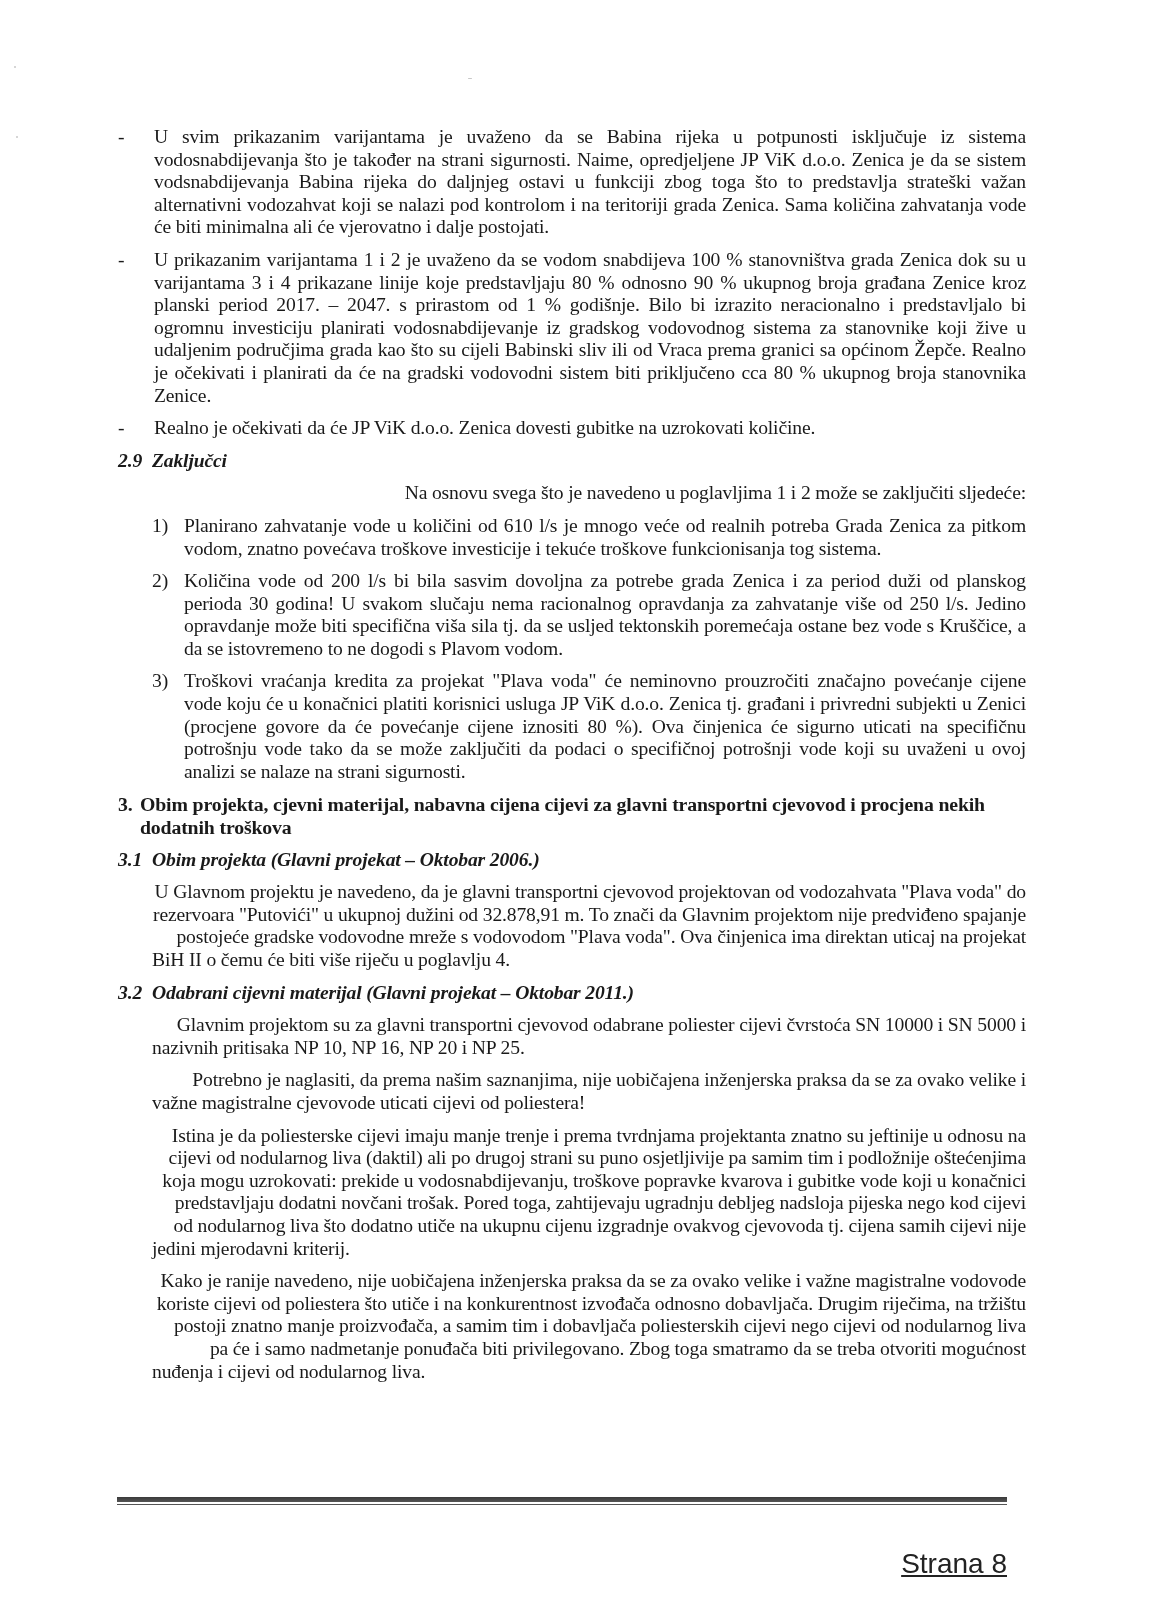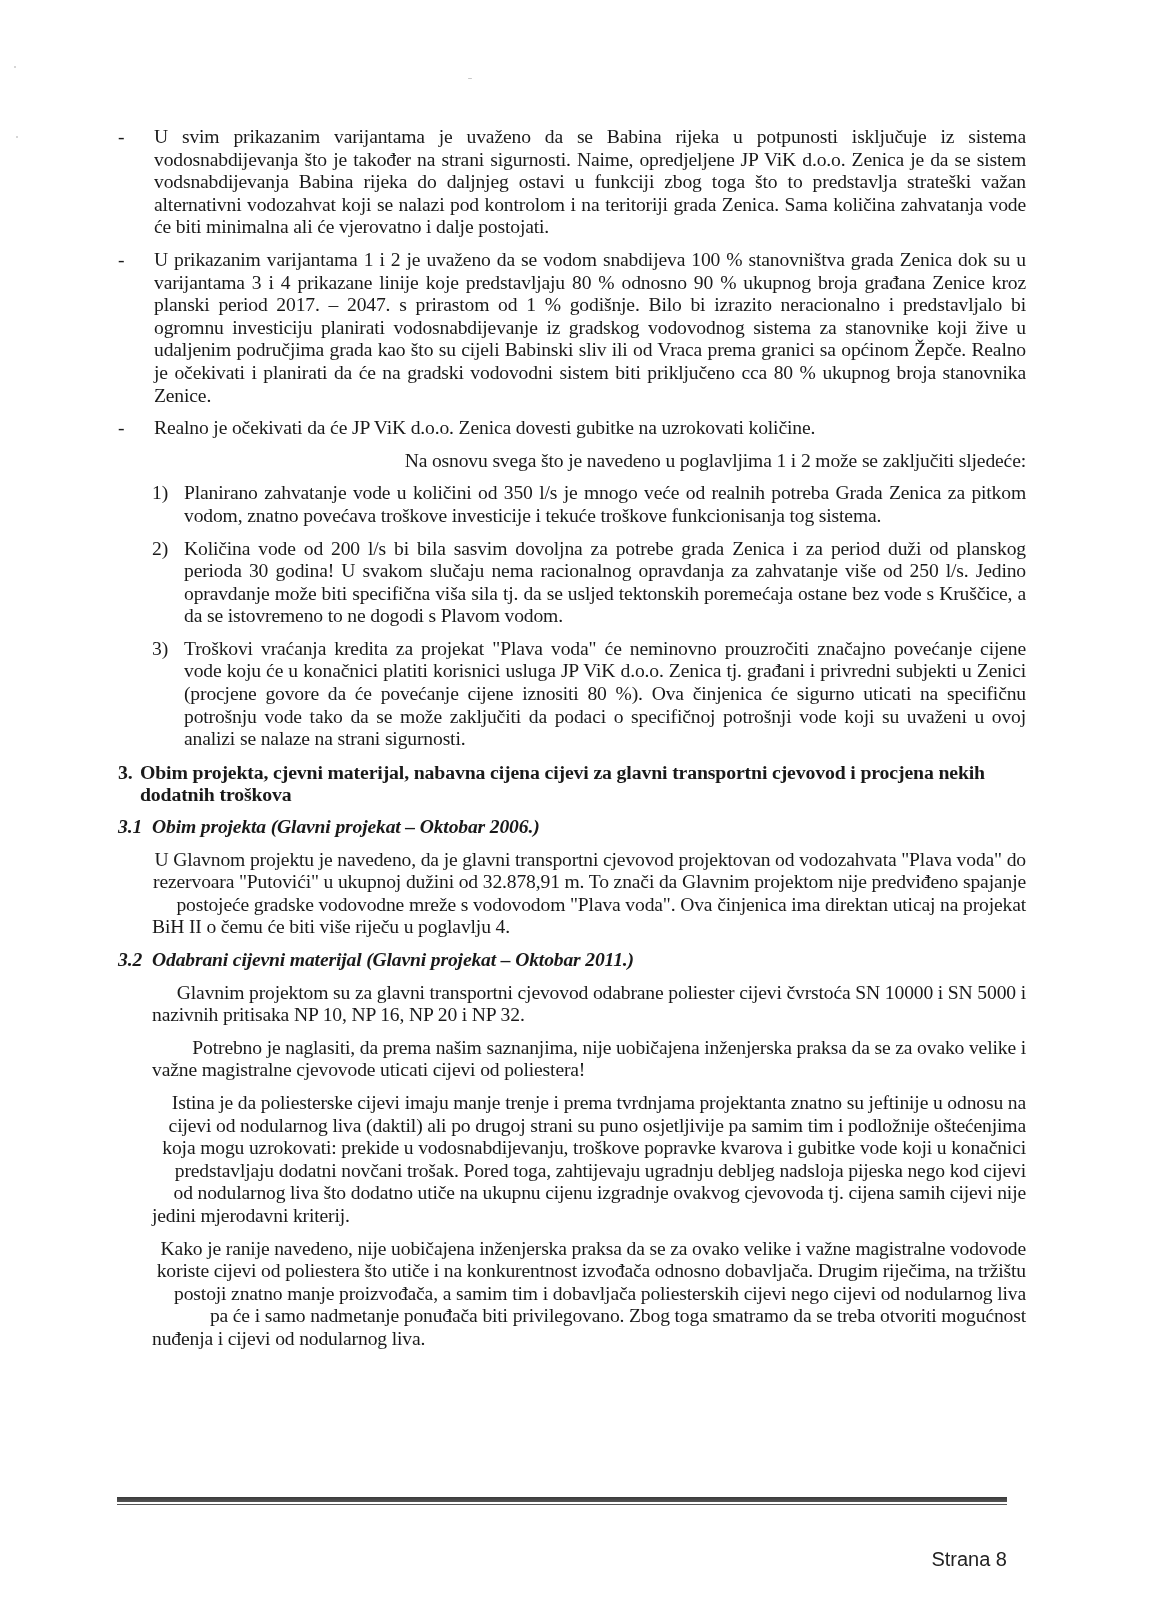--- a/index.html
+++ b/index.html
@@ -36,21 +36,21 @@
 
     .footer-rule-thick {
       position: absolute; left: 117px; top: 1497px; width: 890px; height: 5px;
       background: linear-gradient(#3a3a3a, #555555);
     }
     .footer-rule-thin {
       position: absolute; left: 117px; top: 1504px; width: 890px; height: 1px; background: #555555;
     }
     .page-number {
       position: absolute; right: 157px; top: 1548px;
-      font-family: "Liberation Sans", "DejaVu Sans", sans-serif; font-size: 20px; color: #222;
+      font-family: "Liberation Sans", "DejaVu Sans", sans-serif; font-size: 28px; color: #222; text-decoration: underline;
     }
   </style>
 </head>
 <body>
 
 <div class="page">
   <span class="speck" style="left:14px;top:66px"></span>
   <span class="speck" style="left:16px;top:136px"></span>
   <span class="speck" style="left:468px;top:78px;width:4px;height:1px"></span>
 
@@ -64,26 +64,30 @@
     <div class="bullet just">
       <span class="dash">-</span>
       <span>U prikazanim varijantama 1 i 2 je uvaženo da se vodom snabdijeva 100 % stanovništva grada Zenica dok su u varijantama 3 i 4 prikazane linije koje predstavljaju 80 % odnosno 90 % ukupnog broja građana Zenice kroz planski period 2017. – 2047. s prirastom od 1 % godišnje. Bilo bi izrazito neracionalno i predstavljalo bi ogromnu investiciju planirati vodosnabdijevanje iz gradskog vodovodnog sistema za stanovnike koji žive u udaljenim područjima grada kao što su cijeli Babinski sliv ili od Vraca prema granici sa općinom Žepče. Realno je očekivati i planirati da će na gradski vodovodni sistem biti priključeno cca 80 % ukupnog broja stanovnika Zenice.</span>
     </div>
 
     <div class="bullet">
       <span class="dash">-</span>
       <span>Realno je očekivati da će JP ViK d.o.o. Zenica dovesti gubitke na uzrokovati količine.</span>
     </div>
 
+    <div class="h2-italic">
+      <span class="num">2.9</span>
+      <span>Zaključci</span>
+    </div>
     <div class="para-indented">Na osnovu svega što je navedeno u poglavljima 1 i 2 može se zaključiti sljedeće:</div>
 
     <div class="numlist">
       <div class="numitem just">
         <span class="n">1)</span>
-        <span>Planirano zahvatanje vode u količini od 350 l/s je mnogo veće od realnih potreba Grada Zenica za pitkom vodom,  znatno povećava troškove investicije i tekuće troškove funkcionisanja tog sistema.</span>
+        <span>Planirano zahvatanje vode u količini od 610 l/s je mnogo veće od realnih potreba Grada Zenica za pitkom vodom,  znatno povećava troškove investicije i tekuće troškove funkcionisanja tog sistema.</span>
       </div>
       <div class="numitem just">
         <span class="n">2)</span>
         <span>Količina vode od 200 l/s bi bila sasvim dovoljna za potrebe grada Zenica i za period duži od planskog perioda 30 godina! U svakom slučaju nema racionalnog opravdanja za zahvatanje više od 250 l/s. Jedino opravdanje može biti specifična viša sila tj. da se usljed tektonskih poremećaja ostane bez vode s Kruščice, a da se istovremeno to ne dogodi s Plavom vodom.</span>
       </div>
       <div class="numitem just">
         <span class="n">3)</span>
         <span>Troškovi vraćanja kredita za projekat "Plava voda" će neminovno prouzročiti značajno povećanje cijene vode koju će u konačnici platiti korisnici usluga JP ViK d.o.o. Zenica tj. građani i privredni subjekti u Zenici (procjene govore da će povećanje cijene iznositi 80 %). Ova činjenica će sigurno uticati na specifičnu potrošnju vode tako da se može zaključiti da podaci o specifičnoj potrošnji vode koji su uvaženi u ovoj analizi se nalaze na </span><span class="ul">strani sigurnosti</span><span>.</span>
       </div>
     </div>
@@ -96,21 +100,21 @@
     <div class="h2-italic">
       <span class="num">3.1</span>
       <span>Obim projekta (Glavni projekat – Oktobar  2006.)</span>
     </div>
     <div class="para-indented just">U Glavnom projektu je navedeno, da je glavni transportni cjevovod projektovan od vodozahvata "Plava voda" do rezervoara "Putovići" u ukupnoj dužini od 32.878,91 m. To znači da Glavnim projektom nije predviđeno spajanje postojeće gradske vodovodne mreže s vodovodom "Plava voda". Ova činjenica ima direktan uticaj na projekat BiH II o čemu će biti više riječu u poglavlju 4.</div>
 
     <div class="h2-italic">
       <span class="num">3.2</span>
       <span>Odabrani cijevni materijal (Glavni projekat – Oktobar  2011.)</span>
     </div>
-    <div class="para-indented just">Glavnim projektom su za glavni transportni cjevovod odabrane poliester cijevi čvrstoća SN 10000 i SN 5000 i nazivnih pritisaka NP 10, NP 16, NP 20 i NP 32.</div>
+    <div class="para-indented just">Glavnim projektom su za glavni transportni cjevovod odabrane poliester cijevi čvrstoća SN 10000 i SN 5000 i nazivnih pritisaka NP 10, NP 16, NP 20 i NP 25.</div>
     <div class="para-indented just">
       <span>Potrebno je naglasiti, da prema našim saznanjima,  </span><span class="ul">nije uobičajena inženjerska praksa da se za ovako velike i važne magistralne cjevovode uticati cijevi od poliestera!</span>
     </div>
     <div class="para-indented just">Istina je da poliesterske cijevi imaju manje trenje i prema tvrdnjama projektanta znatno su jeftinije u odnosu na cijevi od nodularnog liva (daktil) ali po drugoj strani su puno osjetljivije pa samim tim i podložnije oštećenjima koja mogu uzrokovati: prekide u vodosnabdijevanju, troškove popravke kvarova i gubitke vode koji u konačnici predstavljaju dodatni novčani trošak. Pored toga, zahtijevaju ugradnju debljeg nadsloja pijeska nego kod cijevi od nodularnog liva što dodatno utiče na ukupnu cijenu izgradnje ovakvog cjevovoda tj. cijena samih cijevi nije jedini mjerodavni kriterij.</div>
     <div class="para-indented just">Kako je ranije navedeno, nije uobičajena inženjerska praksa da se za ovako velike i važne magistralne vodovode koriste cijevi od poliestera što utiče i na konkurentnost izvođača odnosno dobavljača. Drugim riječima, na tržištu postoji znatno manje proizvođača, a samim tim i dobavljača poliesterskih cijevi nego cijevi od nodularnog liva pa će i samo nadmetanje ponuđača biti privilegovano. Zbog toga smatramo da se treba otvoriti mogućnost nuđenja i cijevi od nodularnog liva.</div>
   </div>
 
   <div class="footer-rule-thick"></div>
   <div class="footer-rule-thin"></div>
   <div class="page-number">Strana 8</div>

